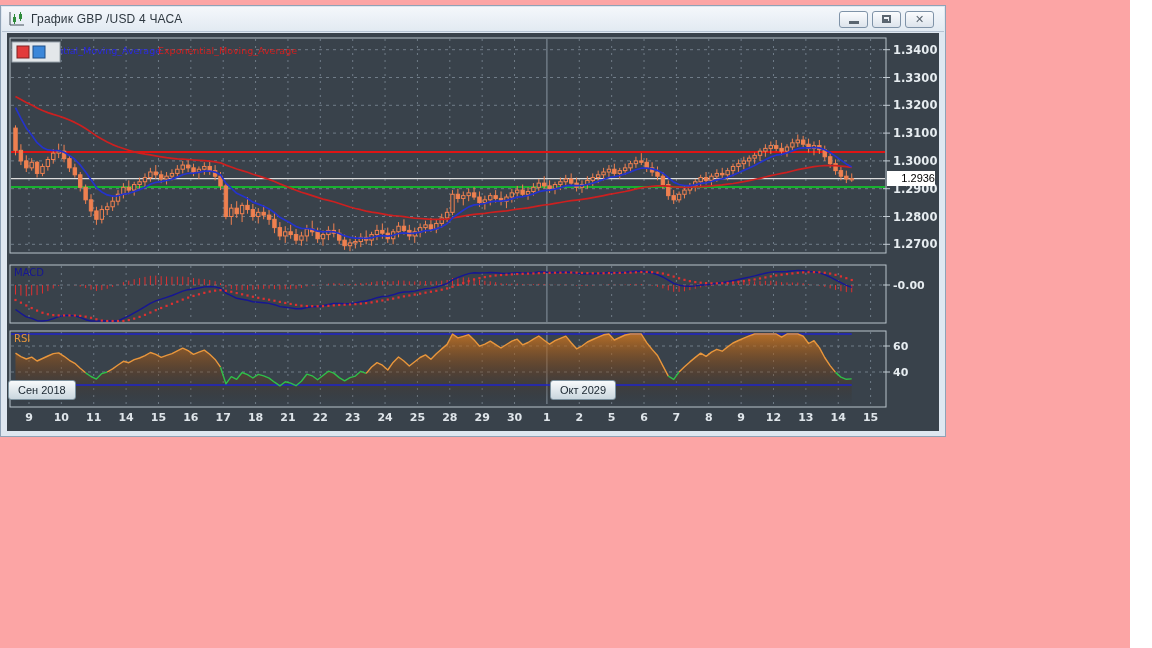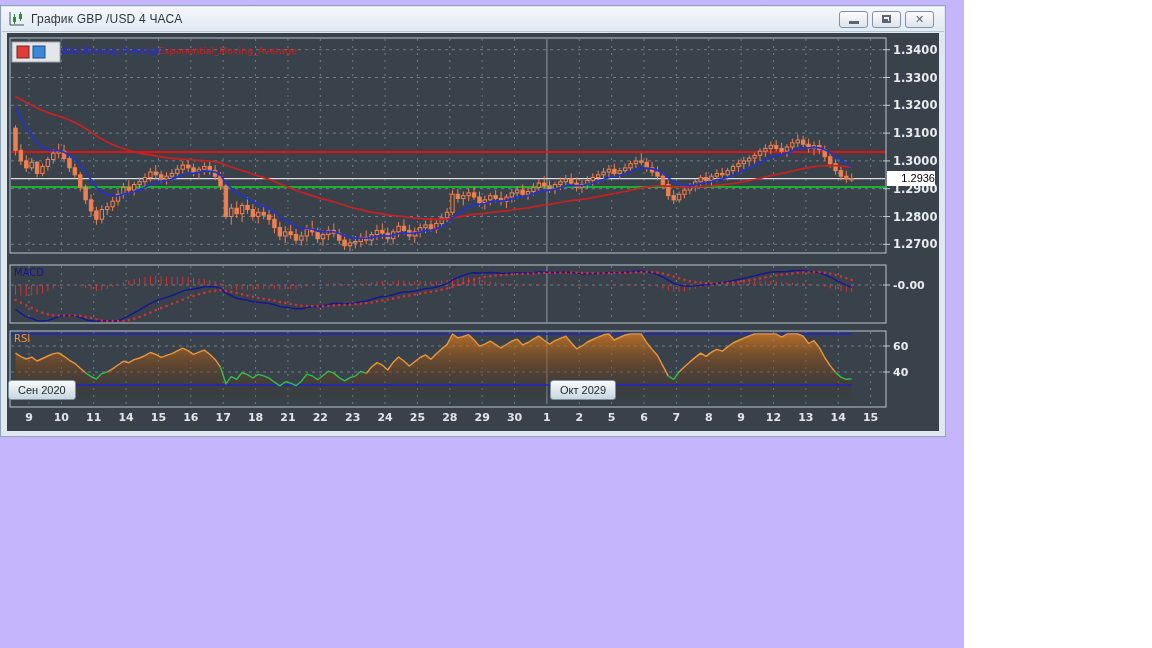--- a/index.html
+++ b/index.html
@@ -1,16 +1,16 @@
 <!DOCTYPE html>
 <html><head>
 <meta charset="utf-8">
 <style>
   html,body{margin:0;padding:0;background:#fff;}
-  .screen{position:relative;width:964px;height:648px;background:#c4b5fd;overflow:hidden;
+  .screen{position:relative;width:1130px;height:648px;background:#fca5a5;overflow:hidden;
           font-family:"Liberation Sans","DejaVu Sans",sans-serif;}
   .window{position:absolute;left:0;top:5px;width:946px;height:432px;background:#dfe7f0;
           border:1px solid #8fa2b6;box-sizing:border-box;}
   .titlebar{position:absolute;left:1px;top:1px;right:1px;height:25px;
             background:linear-gradient(#f4f7fb,#e2eaf2);border-bottom:1px solid #b6c3d2;
             display:flex;align-items:center;padding:0 6px;box-sizing:border-box;}
   .title-icon{width:18px;height:16px;margin-right:5px;flex:0 0 auto;}
   .title-text{font-size:12px;color:#2e3840;letter-spacing:.2px;}
   .winbtns{margin-left:auto;display:flex;gap:4px;padding-right:4px;}
   .wbtn{width:29px;height:17px;border:1px solid #7f93a8;border-radius:3px;
@@ -872,16 +872,16 @@
         <text x="676.3874999999999" y="421" fill="#dfe5ea" font-size="11" font-family="&quot;DejaVu Sans&quot;,sans-serif" text-anchor="middle" font-weight="bold">7</text>
         <text x="708.7574999999999" y="421" fill="#dfe5ea" font-size="11" font-family="&quot;DejaVu Sans&quot;,sans-serif" text-anchor="middle" font-weight="bold">8</text>
         <text x="741.1274999999999" y="421" fill="#dfe5ea" font-size="11" font-family="&quot;DejaVu Sans&quot;,sans-serif" text-anchor="middle" font-weight="bold">9</text>
         <text x="773.4975" y="421" fill="#dfe5ea" font-size="11" font-family="&quot;DejaVu Sans&quot;,sans-serif" text-anchor="middle" font-weight="bold">12</text>
         <text x="805.8675" y="421" fill="#dfe5ea" font-size="11" font-family="&quot;DejaVu Sans&quot;,sans-serif" text-anchor="middle" font-weight="bold">13</text>
         <text x="838.2375" y="421" fill="#dfe5ea" font-size="11" font-family="&quot;DejaVu Sans&quot;,sans-serif" text-anchor="middle" font-weight="bold">14</text>
         <text x="870.6075" y="421" fill="#dfe5ea" font-size="11" font-family="&quot;DejaVu Sans&quot;,sans-serif" text-anchor="middle" font-weight="bold">15</text>
       </g>
     </svg>
 
-  <div class="month-tag" style="left:8px">Сен 2020</div>
+  <div class="month-tag" style="left:8px">Сен 2018</div>
   <div class="month-tag" style="left:550px">Окт 2029</div>
   <div class="price-tag">1.2936</div>
 </div>
 
 </body></html>

